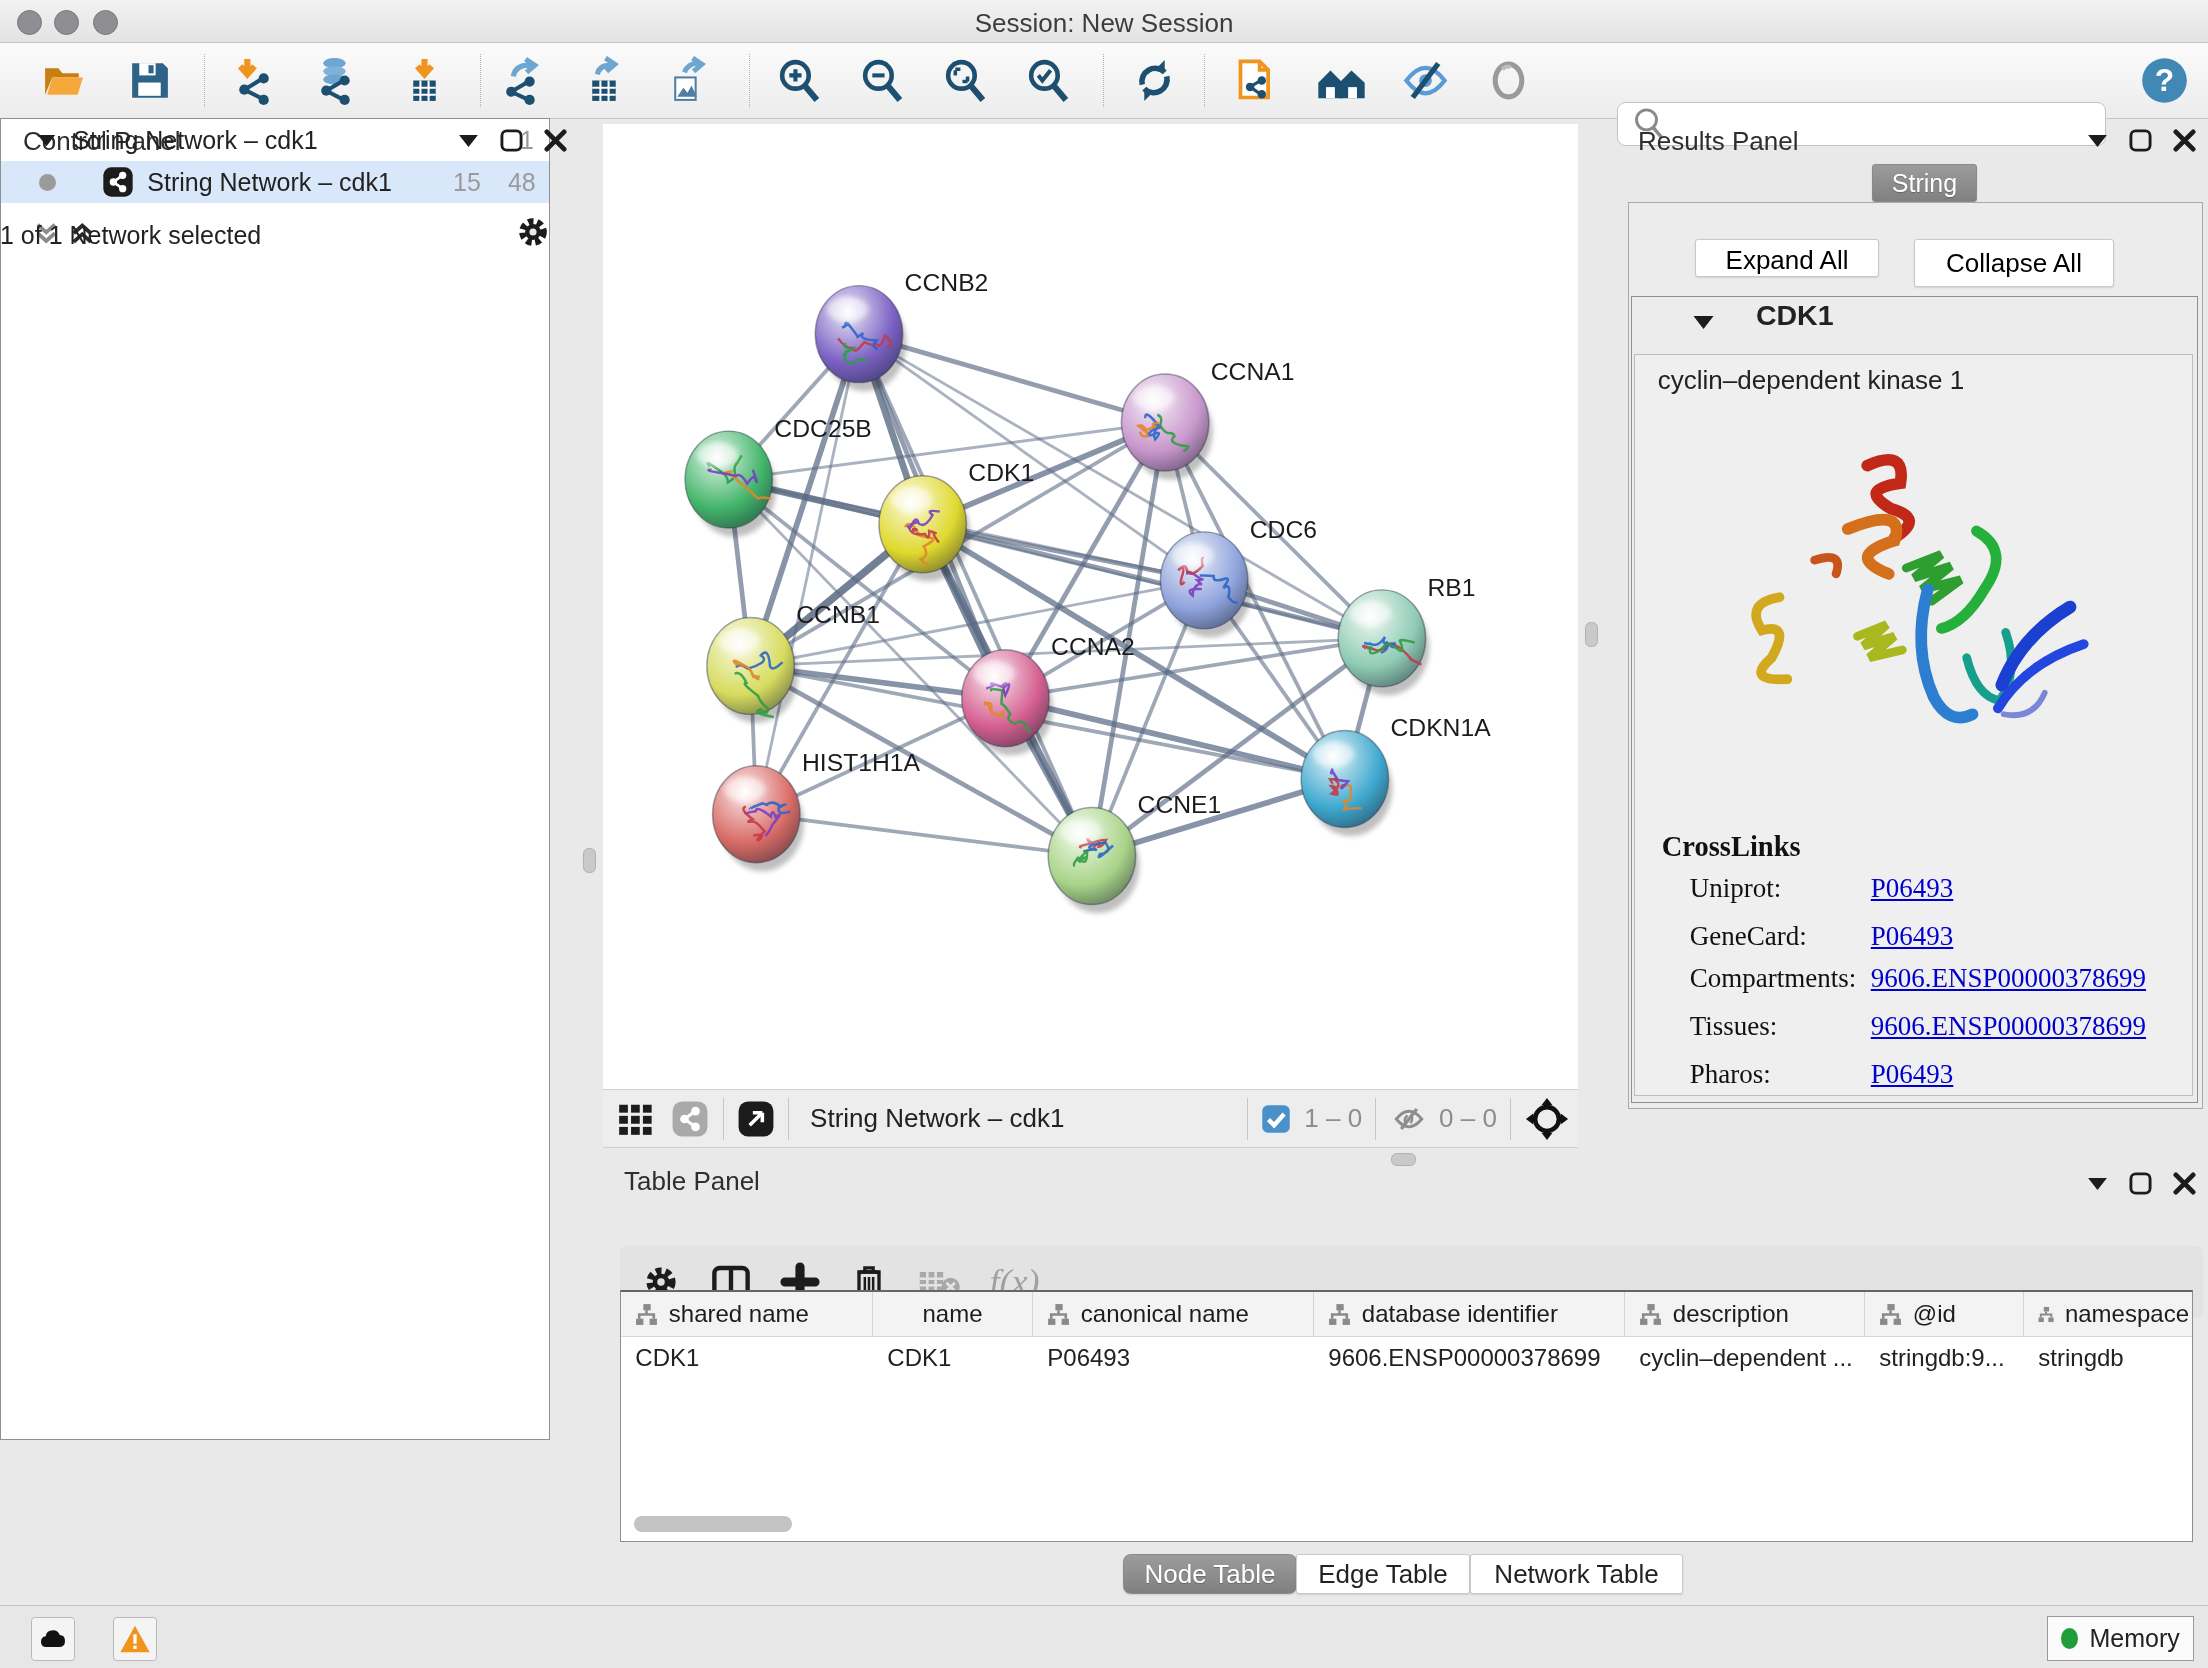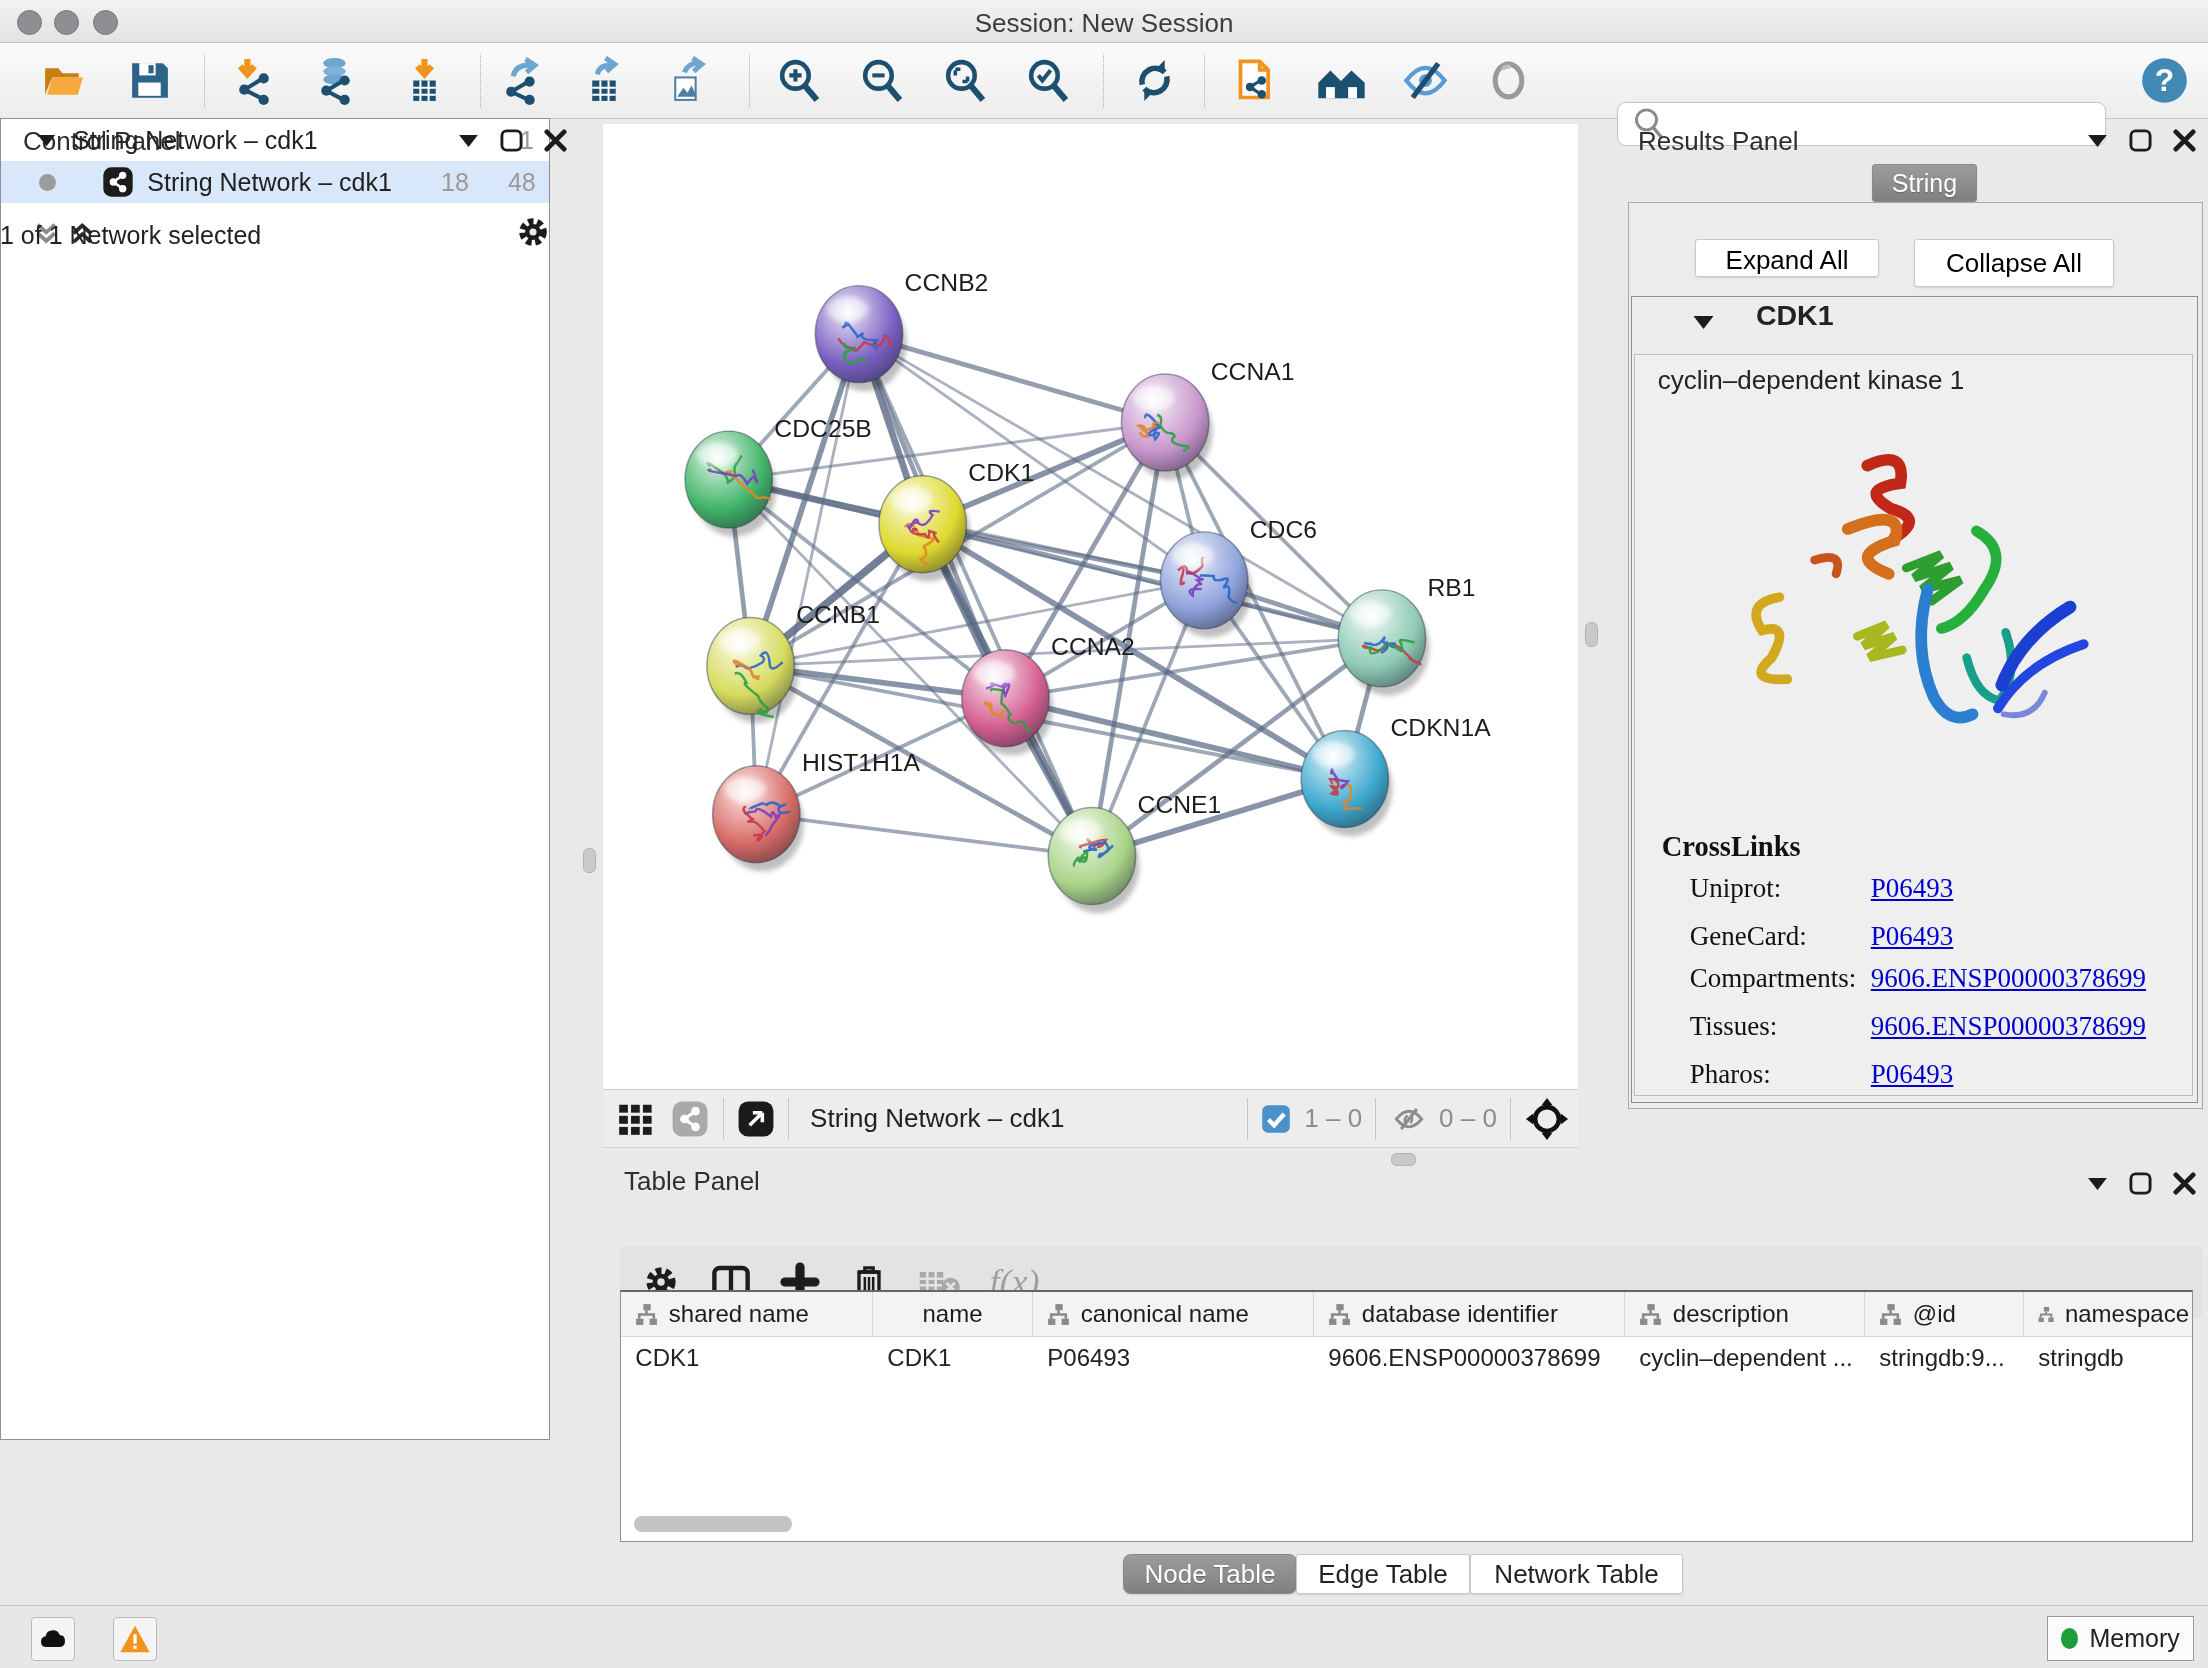--- a/index.html
+++ b/index.html
@@ -274,22 +274,22 @@
       <div class="netrow" style="background:#d9e7fa">
         <span style="width:17px;height:17px;border-radius:50%;background:#9b9b9b;margin-left:38px"></span>
         <svg width="32" height="32" viewBox="0 0 48 48" style="margin-left:46px">
             <rect x="2" y="2" width="44" height="44" rx="12" fill="#1c1c1c"></rect>
             <path d="M31 14L17 24l14 10" stroke="#fff" stroke-width="4" fill="none"></path>
             <circle cx="31" cy="14" r="5.5" fill="#fff"></circle>
             <circle cx="17" cy="24" r="5.5" fill="#fff"></circle>
             <circle cx="31" cy="34" r="5.5" fill="#fff"></circle>
           </svg>
         <span style="margin-left:13.3px">String Network – cdk1</span>
-        <span class="cnt" style="margin-left:auto">18</span>
-        <span class="cnt" style="margin-left:39px;margin-right:13.3px">48</span>
+        <span class="cnt" style="margin-left:auto">15</span>
+        <span class="cnt" style="margin-left:27px;margin-right:13.3px">48</span>
       </div>
     </div>
   </div>
 
   <div class="abs handle" style="left:583px;top:848px"></div>
   <div class="abs handle" style="left:1585px;top:622px"></div>
   <div class="abs handle h" style="left:1391px;top:1153px"></div>
 
   <div id="net-canvas" class="abs">
     <svg id="net-svg" width="975" height="965" viewBox="0 0 1025 1015">

